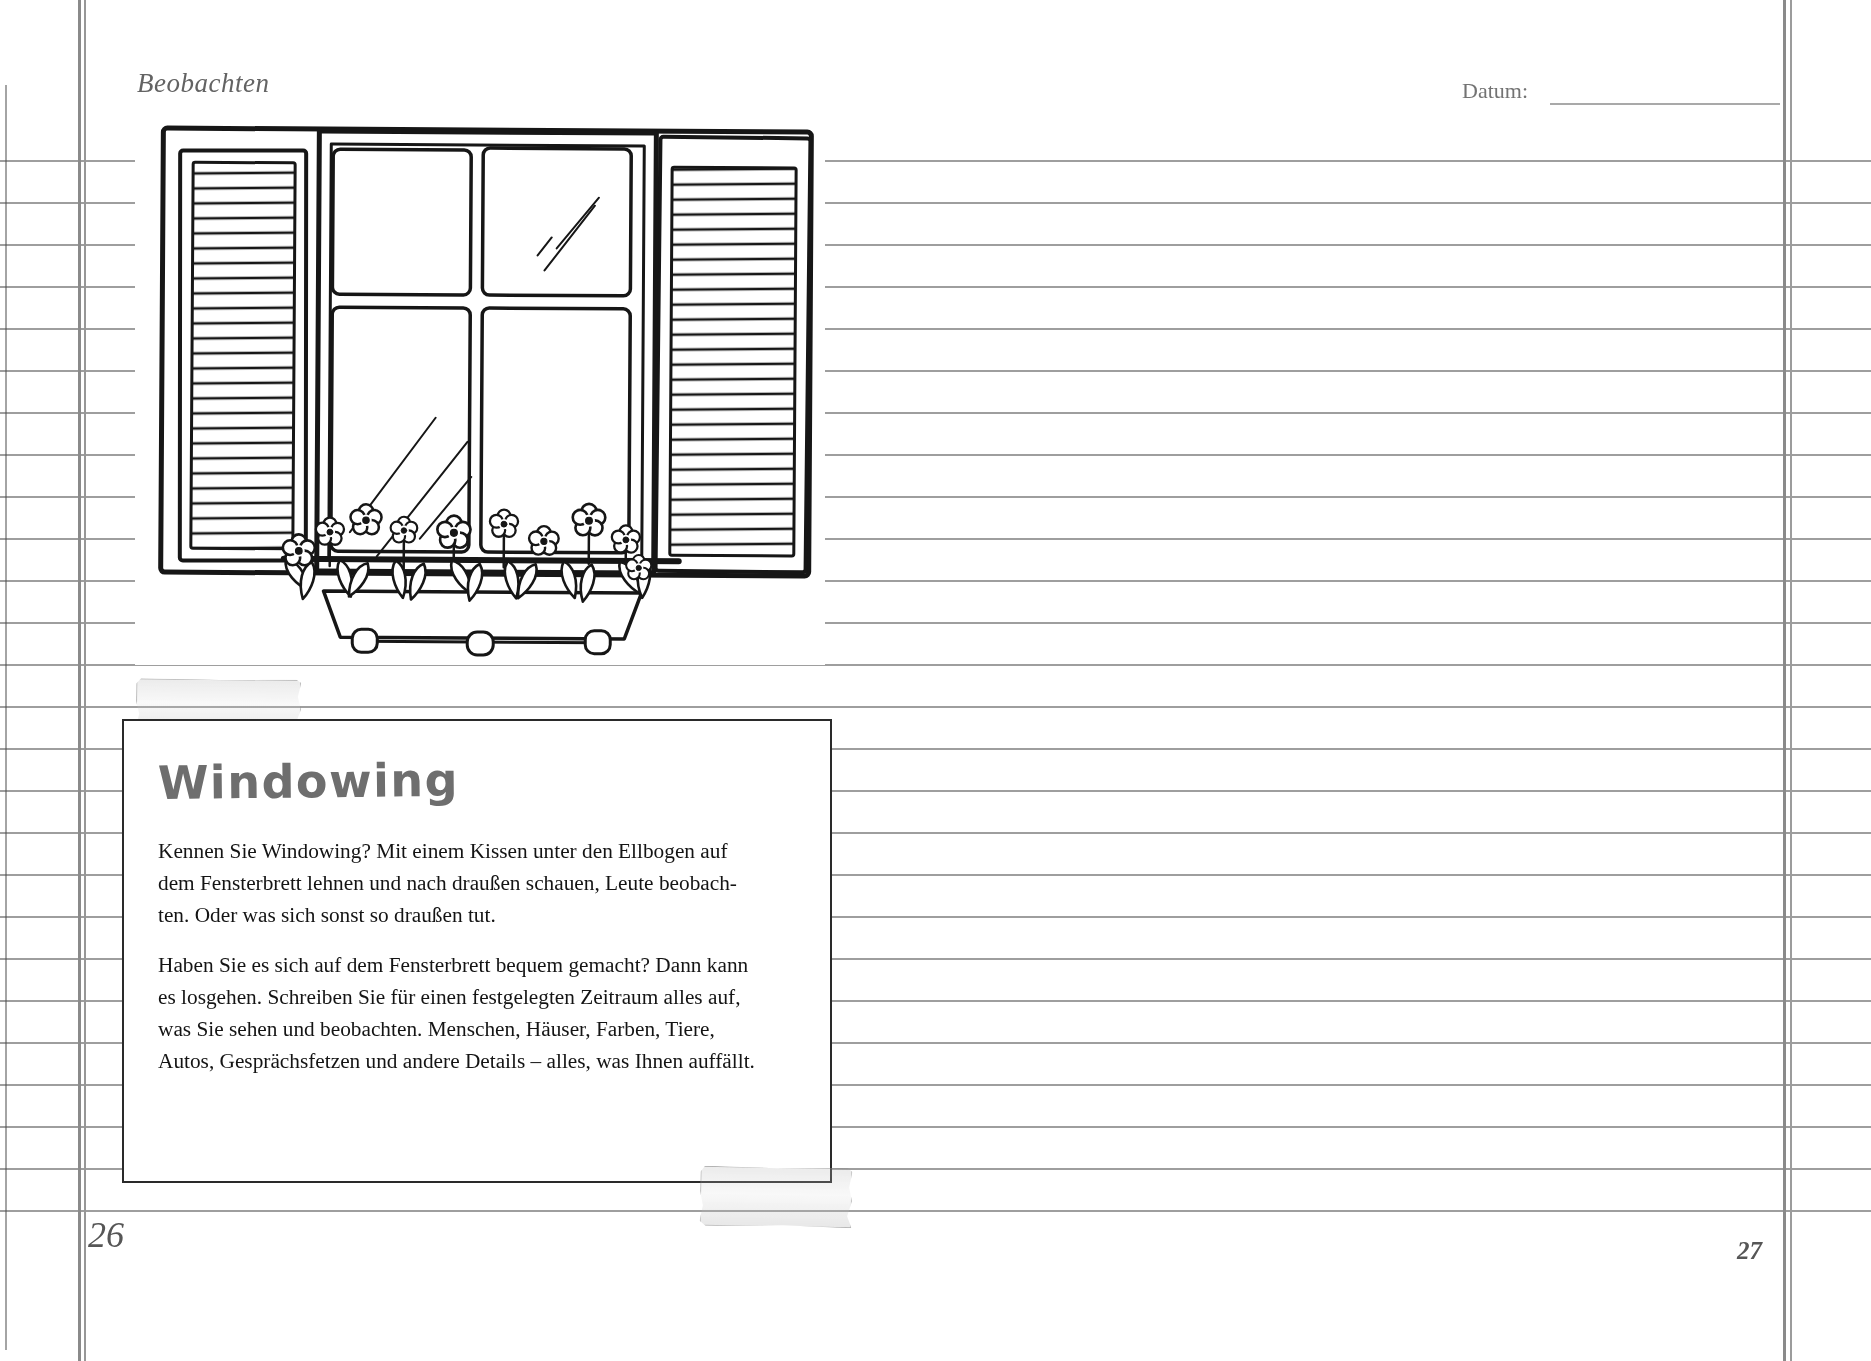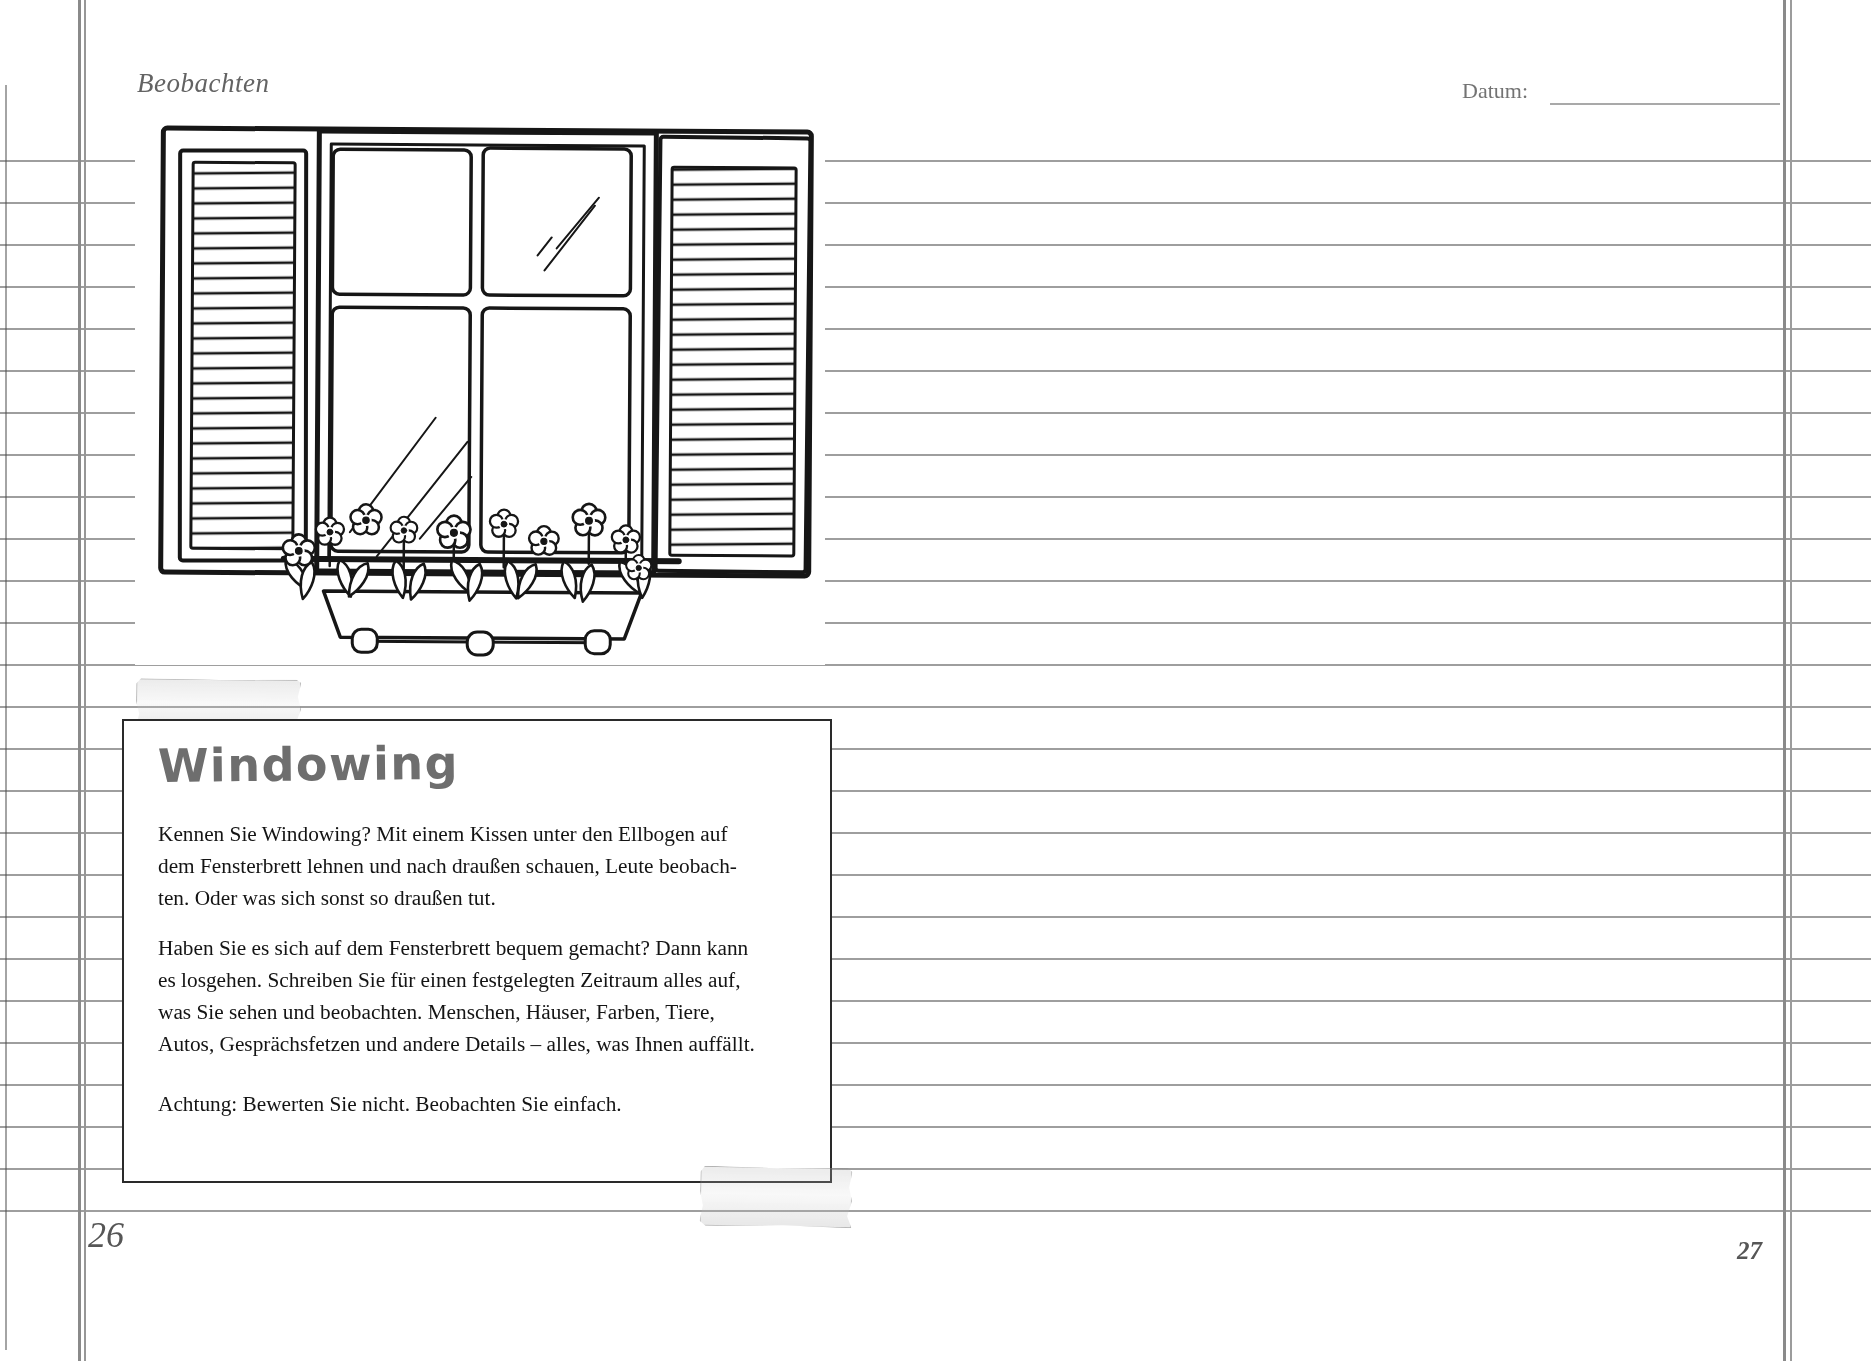--- a/index.html
+++ b/index.html
@@ -31,21 +31,21 @@
   }
   .date-line { position:absolute; left:1550px; top:103px; width:230px; height:1.5px; background:#a9a9a9; }
 
   
   .illustration { position:absolute; left:135px; top:105px; width:690px; height:560px; background:#fff; }
   .illustration svg { width:100%; height:100%; display:block; }
 
   
   .card {
     position:absolute; left:122px; top:719px; width:710px; height:464px;
-    background:#fff; border:2px solid #2a2a2a; padding:19px 14px 0 34px;
+    background:#fff; border:2px solid #2a2a2a; padding:36px 14px 0 34px;
   }
   .card h1 {
     font-family:"DejaVu Sans", sans-serif; font-weight:bold; font-size:46px; line-height:53px;
     color:#6e6e6e; letter-spacing:1.5px; transform:rotate(-.6deg); transform-origin:left bottom;
   }
   .card p { white-space:pre; font-size:21.3px; line-height:31.8px; color:#141414; }
   .card p.p1 { margin-top:26px; margin-bottom:19px; }
   .card p.p2 { margin-bottom:28px; }
 
   .tape {
@@ -186,20 +186,19 @@
   <div class="tape tape-top"></div>
   <div class="card">
     <h1>Windowing</h1>
     <p class="p1">Kennen Sie Windowing? Mit einem Kissen unter den Ellbogen auf
 dem Fensterbrett lehnen und nach draußen schauen, Leute beobach-
 ten. Oder was sich sonst so draußen tut.</p>
     <p class="p2">Haben Sie es sich auf dem Fensterbrett bequem gemacht? Dann kann
 es losgehen. Schreiben Sie für einen festgelegten Zeitraum alles auf,
 was Sie sehen und beobachten. Menschen, Häuser, Farben, Tiere,
 Autos, Gesprächsfetzen und andere Details – alles, was Ihnen auffällt.</p>
-    <p class="p3">Achtung: Bewerten Sie nicht. Beobachten Sie einfach.</p>
   </div>
   <div class="tape tape-bottom"></div>
 
   <div class="pagenum pn-left">26</div>
   <div class="pagenum pn-right">27</div>
 
 </div>
 
 </body></html>

